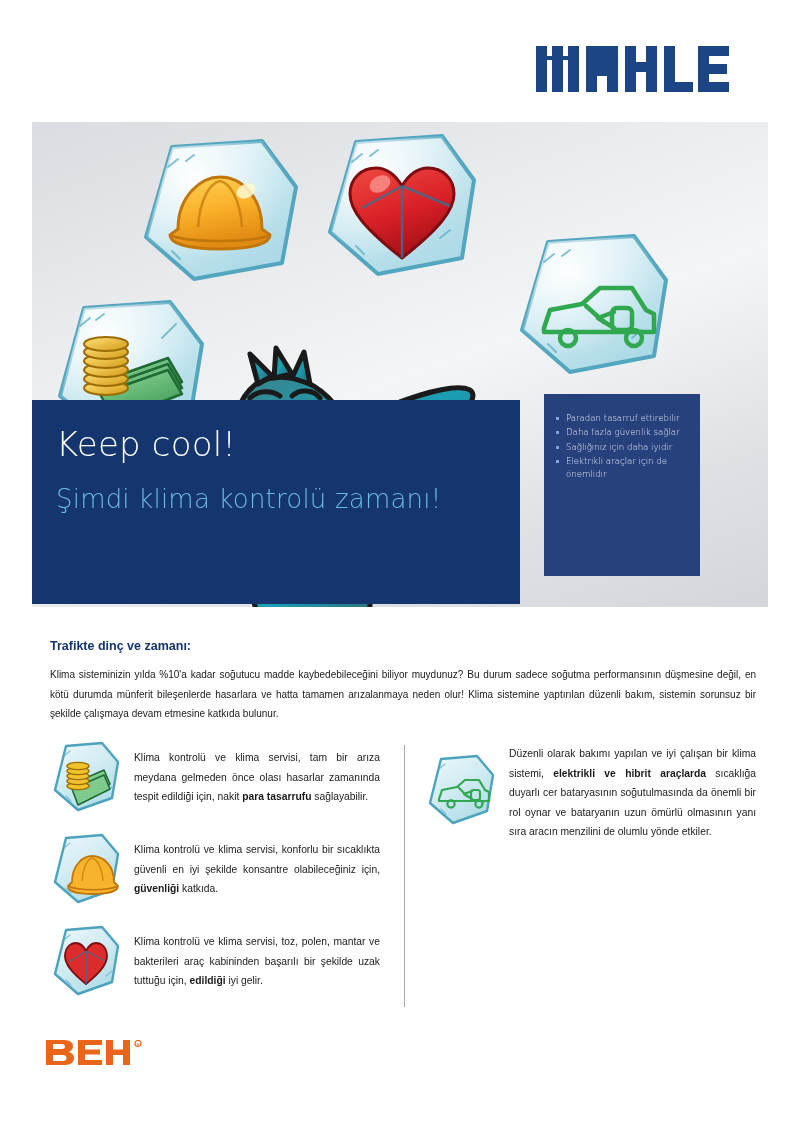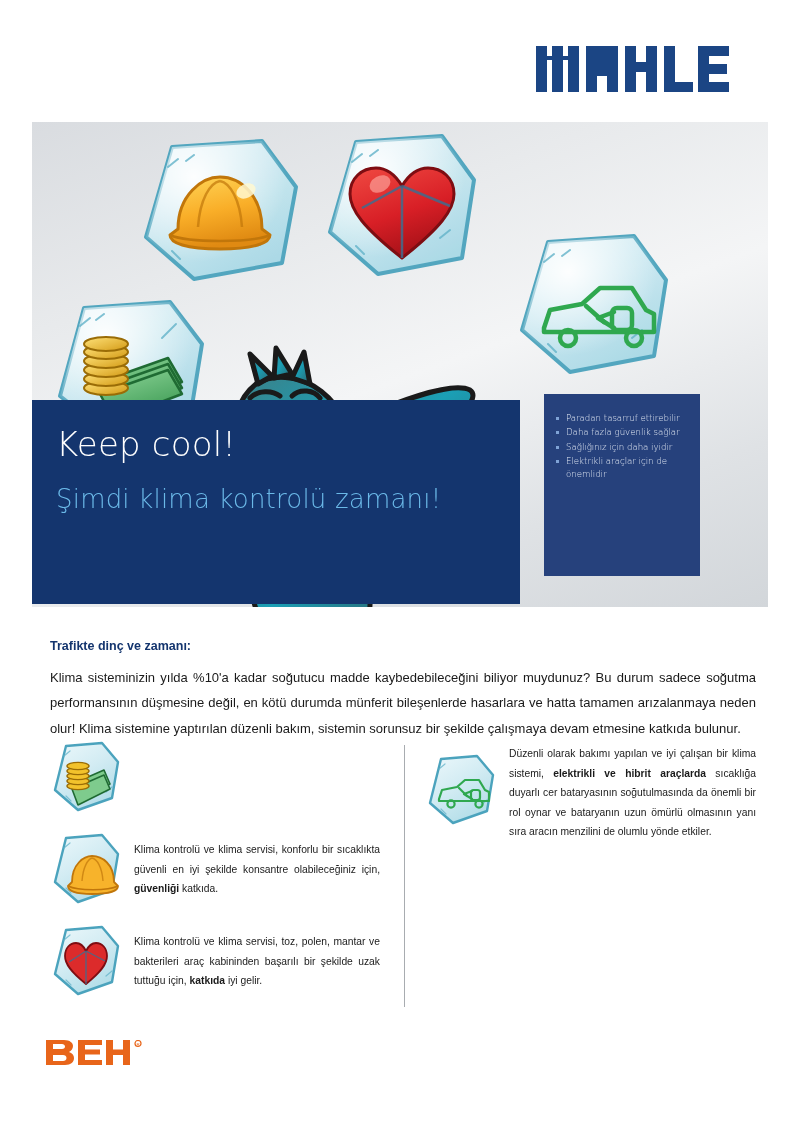--- a/index.html
+++ b/index.html
@@ -64,21 +64,21 @@
   
   .content { position:absolute; left:0; top:607px; width:800px; }
 
   .section-title {
     position:absolute; left:50px; top:32px;
     font-size:12.5px; font-weight:bold; color:#14356e;
     font-family:"Liberation Sans", sans-serif;
   }
   .intro {
     position:absolute; left:50px; top:58px; width:706px;
-    font-size:13px; line-height:1.95; color:#1a1a1a; text-align:justify;
+    font-size:10px; line-height:1.95; color:#1a1a1a; text-align:justify;
     font-family:"Liberation Sans", sans-serif;
   }
 
   .columns { position:absolute; left:0; top:133px; width:800px; }
   .col-divider {
     position:absolute; left:404px; top:5px; width:1px; height:262px;
     background:#a8acb0;
   }
 
   .col-left { position:absolute; left:50px; top:0; width:330px; }
@@ -326,20 +326,23 @@
               </g>
               <g transform="translate(14,16)">
                 <ellipse cx="14" cy="30" rx="11" ry="3.6" fill="#f2c22c" stroke="#9a6c06" stroke-width="1.4"></ellipse>
                 <ellipse cx="14" cy="25" rx="11" ry="3.6" fill="#f2c22c" stroke="#9a6c06" stroke-width="1.4"></ellipse>
                 <ellipse cx="14" cy="20" rx="11" ry="3.6" fill="#f2c22c" stroke="#9a6c06" stroke-width="1.4"></ellipse>
                 <ellipse cx="14" cy="15" rx="11" ry="3.6" fill="#f2c22c" stroke="#9a6c06" stroke-width="1.4"></ellipse>
                 <ellipse cx="14" cy="10" rx="11" ry="3.6" fill="#f2c22c" stroke="#9a6c06" stroke-width="1.4"></ellipse>
               </g>
             </svg>
           </div>
+          <div class="feature-text">
+            <span>Klima kontrolü ve klima servisi, tam bir arıza meydana gelmeden önce olası hasarlar zamanında tespit edildiği için, nakit </span><b>para tasarrufu</b><span> sağlayabilir.</span>
+          </div>
         </div>
 
         <div class="feature">
           <div class="feature-icon">
             <svg viewBox="0 0 72 76">
               <path d="M16 6 L52 3 L68 22 L62 58 L28 70 L5 50 Z" fill="url(#ig2)" stroke="#4ba3bd" stroke-width="2.4" stroke-linejoin="round"></path>
               <g stroke="#63b3c9" stroke-width="1.2" opacity=".75" fill="none" stroke-linecap="round">
                 <path d="M14 16 l6 -5"></path>
                   <path d="M56 52 l6 -5"></path>
                   <path d="M16 56 l5 5"></path>
@@ -366,21 +369,21 @@
                   <path d="M56 52 l6 -5"></path>
                   <path d="M16 56 l5 5"></path>
               </g>
               <g transform="translate(14,16)">
                 <path d="M22 44 C7 32 1 24 1 16 C1 8 6 3 12 3 C17 3 20 7 22 11 C24 7 27 3 32 3 C38 3 43 8 43 16 C43 24 37 32 22 44 Z" fill="#dc2b2b" stroke="#7e0d12" stroke-width="1.8" stroke-linejoin="round"></path>
                 <path d="M22 11 L22 44 M22 11 L5 22 M22 11 L41 21" stroke="#3f6c8e" stroke-width="1.4" fill="none" opacity=".85"></path>
               </g>
             </svg>
           </div>
           <div class="feature-text">
-            <span>Klima kontrolü ve klima servisi, toz, polen, mantar ve bakterileri araç kabininden başarılı bir şekilde uzak tuttuğu için, </span><b>katkıda</b><span> iyi gelir.</span>
+            <span>Klima kontrolü ve klima servisi, toz, polen, mantar ve bakterileri araç kabininden başarılı bir şekilde uzak tuttuğu için, </span><b>edildiği</b><span> iyi gelir.</span>
           </div>
         </div>
 
       </div>
 
       <div class="col-right">
         <div class="right-feature">
           <div class="feature-icon">
             <svg viewBox="0 0 72 76">
               <path d="M16 6 L52 3 L68 22 L62 58 L28 70 L5 50 Z" fill="url(#ig2)" stroke="#4ba3bd" stroke-width="2.4" stroke-linejoin="round"></path>

